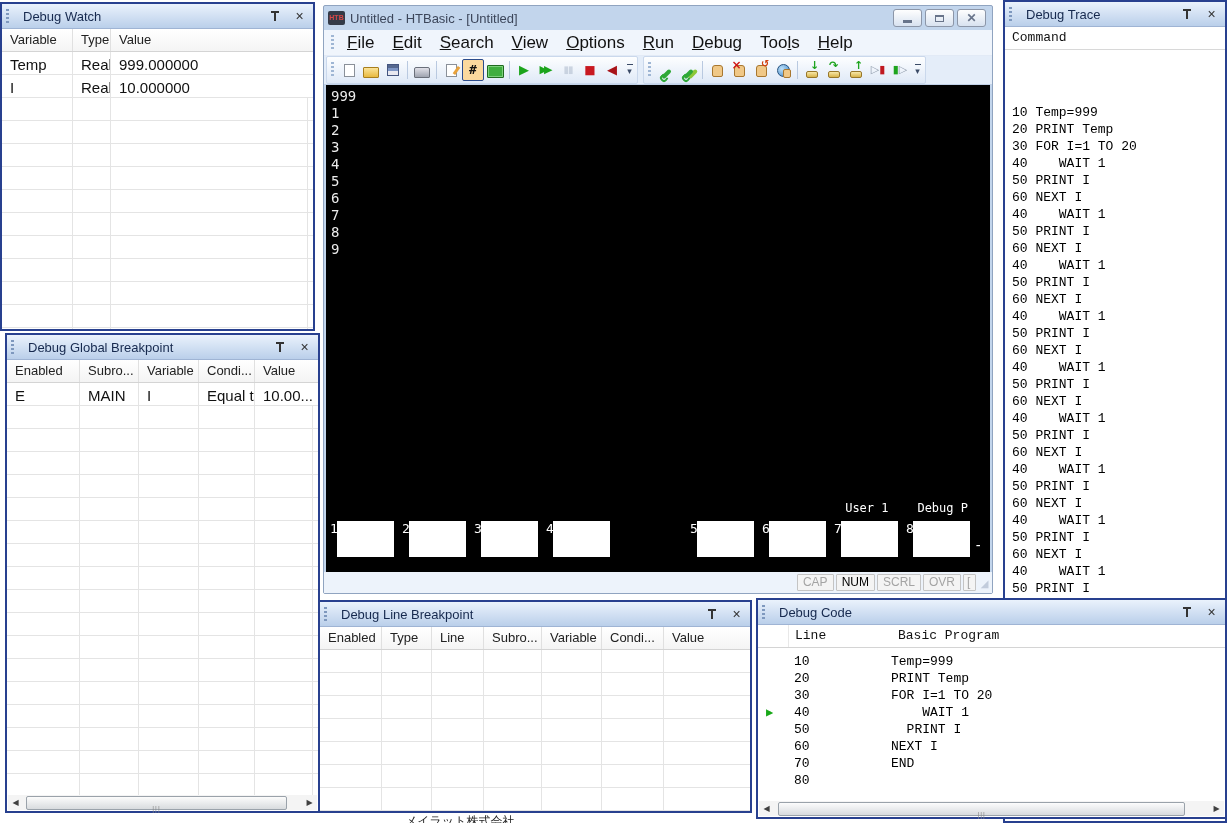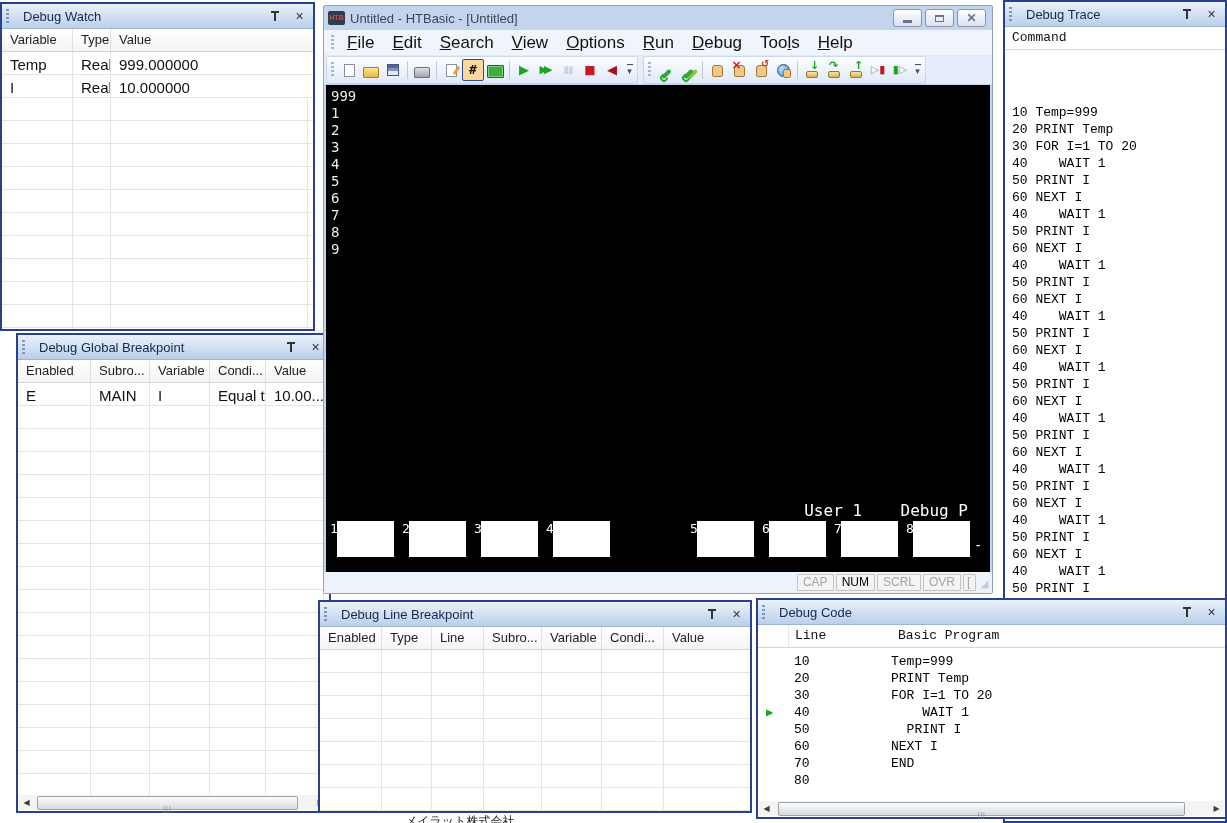--- a/index.html
+++ b/index.html
@@ -32,21 +32,21 @@
   .gfill{flex:1;background-color:#FFF;}
 
   #panel-watch{left:0;top:2px;width:315px;height:329px;}
   .cw1{width:71px;}.cw2{width:38px;}.cwv{flex:1;border-right:none!important;}
   #fill-watch{background-image:linear-gradient(#E4E4E4,#E4E4E4),linear-gradient(#E4E4E4,#E4E4E4),
       linear-gradient(#E4E4E4,#E4E4E4),repeating-linear-gradient(to bottom,#FFF 0 22px,#E4E4E4 22px 23px);
       background-size:1px 100%,1px 100%,1px 100%,100% 23px;
       background-position:70px 0,108px 0,305px 0,0 0;
       background-repeat:no-repeat,no-repeat,no-repeat,repeat;}
 
-  #panel-global{left:16px;top:333px;width:315px;height:480px;}
+  #panel-global{left:5px;top:333px;width:315px;height:480px;}
   .cg1{width:73px;}.cg2{width:59px;}.cg3{width:60px;}.cg4{width:56px;}.cgv{flex:1;border-right:none!important;}
   #fill-global{background-image:linear-gradient(#E4E4E4,#E4E4E4),linear-gradient(#E4E4E4,#E4E4E4),
       linear-gradient(#E4E4E4,#E4E4E4),linear-gradient(#E4E4E4,#E4E4E4),linear-gradient(#E4E4E4,#E4E4E4),
       repeating-linear-gradient(to bottom,#FFF 0 22px,#E4E4E4 22px 23px);
       background-size:1px 100%,1px 100%,1px 100%,1px 100%,1px 100%,100% 23px;
       background-position:72px 0,131px 0,191px 0,247px 0,305px 0,0 0;
       background-repeat:no-repeat,no-repeat,no-repeat,no-repeat,no-repeat,repeat;}
 
   #panel-line{left:318px;top:600px;width:434px;height:213px;}
   .cl1{width:62px;}.cl2{width:50px;}.cl3{width:52px;}.cl4{width:58px;}.cl5{width:60px;}.cl6{width:62px;}
@@ -176,21 +176,21 @@
   .ic-runto::after{content:"▮";color:#C01820;}
   .ic-runend{font-size:11px;width:16px;}
   .ic-runend::before{content:"▮";color:#1EA41E;}
   .ic-runend::after{content:"▷";color:#8C98A8;}
 
   
   .terminal{flex:1;margin:0 2px;background:#000;position:relative;overflow:hidden;
             font-family:"DejaVu Sans Mono",monospace;}
   .o-line{height:17px;font-size:14px;line-height:17px;color:#ECECEC;white-space:pre;padding-left:5px;}
   .t-out{position:absolute;left:0;top:3px;}
-  .user-line{position:absolute;top:416px;right:22px;color:#FFF;font-size:16px;white-space:pre;}
+  .user-line{position:absolute;top:416px;right:22px;color:#FFF;font-size:12px;white-space:pre;}
   .softkeys{position:absolute;left:4px;top:436px;display:flex;}
   .sk{display:flex;width:64px;margin-right:8px;}
   .sk:nth-child(5){margin-left:72px;}
   .sk-num{width:7px;color:#FFF;font-size:13px;line-height:16px;}
   .sk-box{width:57px;height:36px;background:#FFF;color:#000;font-size:13px;line-height:16px;
           white-space:pre;overflow:hidden;padding-top:1px;box-sizing:border-box;}
   .sk-l{height:16px;}
   .t-cursor{position:absolute;left:648px;top:452px;color:#FFF;font-size:14px;}
 
   

